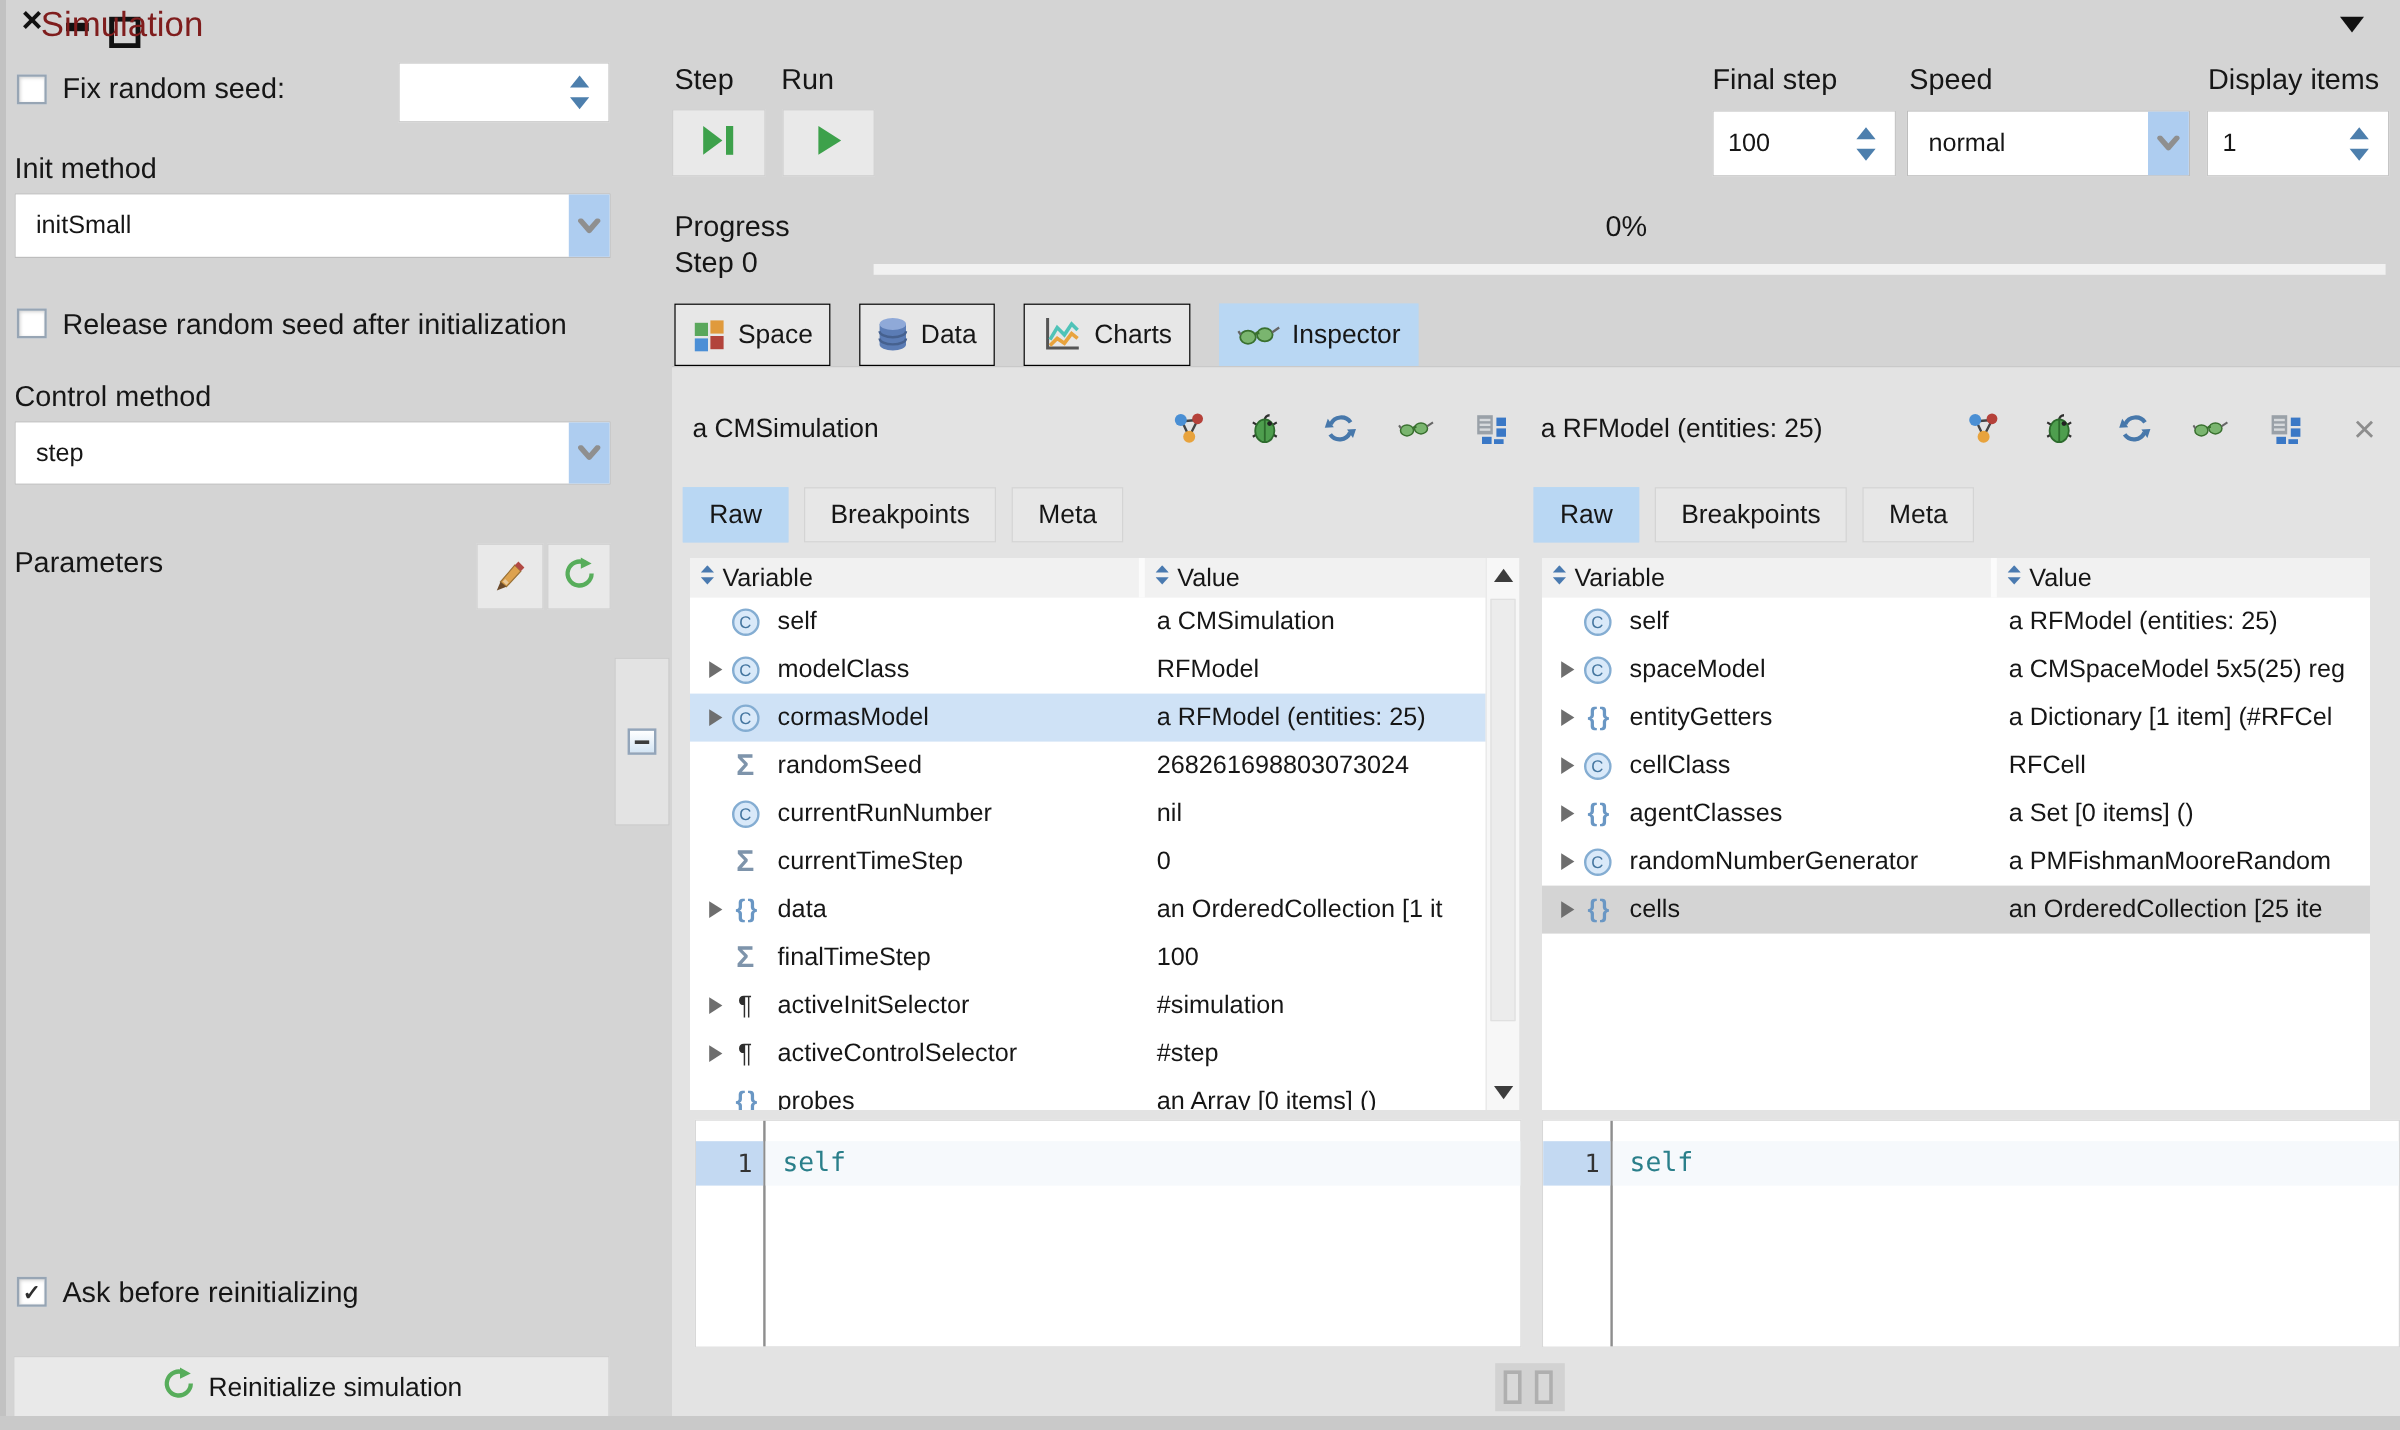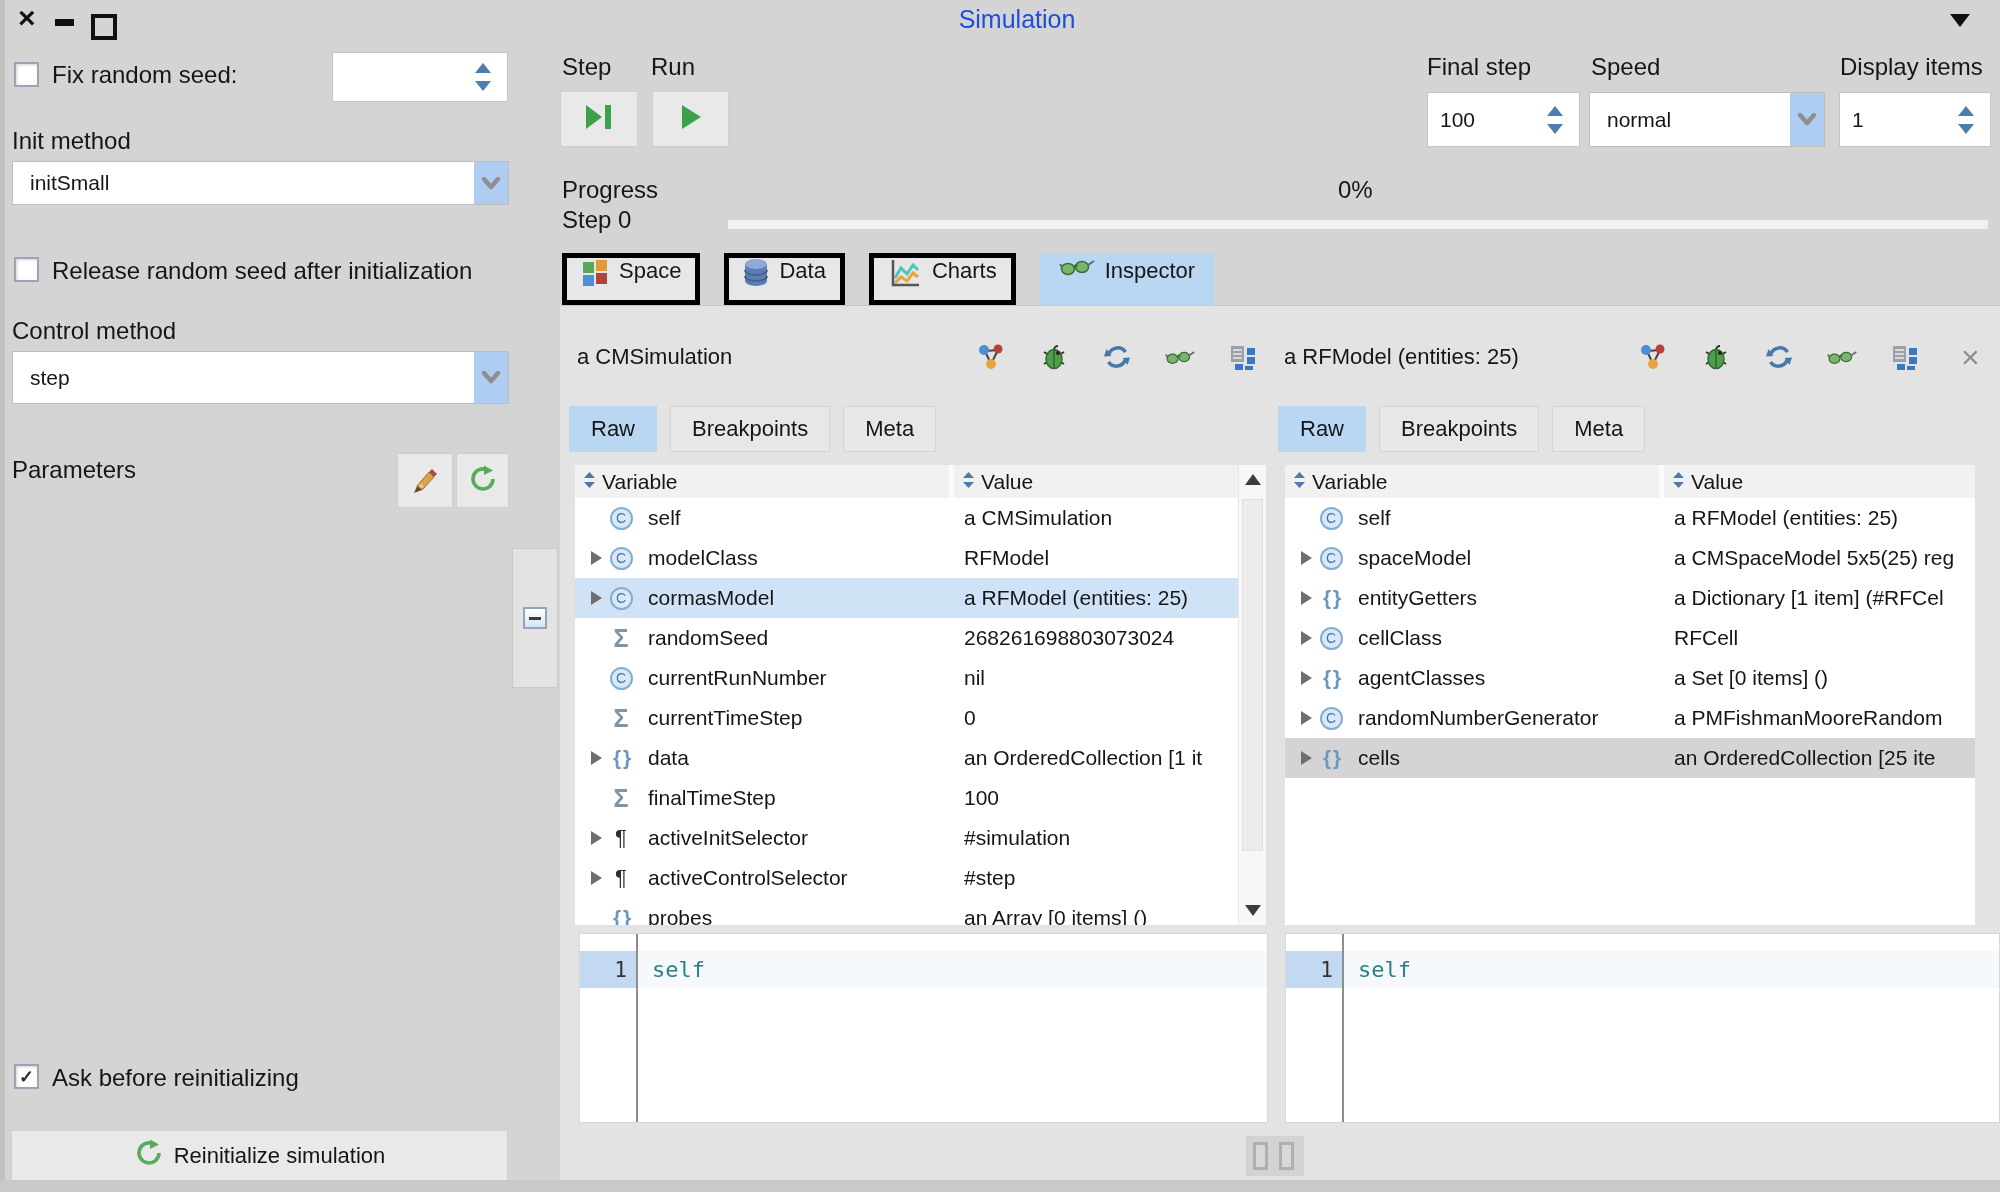--- a/index.html
+++ b/index.html
@@ -10,36 +10,36 @@
     -webkit-font-smoothing:antialiased;
   }
   .abs{position:absolute}
   .lbl{font-size:24px;white-space:nowrap}
 
   
   #left-edge{left:0;top:0;width:5px;height:1192px;background:#c2c2c2}
   #win-close{left:18px;top:2px;font-size:30px;font-weight:bold;color:#111;line-height:32px}
   #win-min{left:55px;top:19px;width:19px;height:7px;background:#111}
   #win-max{left:91px;top:14px;width:18px;height:18px;border:4px solid #111}
-  #win-title{left:34px;right:0;top:5px;text-align:center;font-size:25px;color:#1d4ed8}
+  #win-title{left:34px;right:0;top:5px;font-size:29px;color:#7f1d1d}
   #win-menu{left:1950px;top:14px;width:0;height:0;border-left:10px solid transparent;border-right:10px solid transparent;border-top:13px solid #111}
 
   
   .checkbox{width:21px;height:21px;background:#fff;border:2px solid #97a5b4;box-shadow:inset 1px 1px 3px rgba(0,0,0,.18);display:flex;align-items:center;justify-content:center;font-size:18px;font-weight:bold;color:#2e2e2e}
   #fix-checkbox{left:14px;top:62px}
   #fix-label{left:52px;top:61px}
   .spinfield{background:#fff;border:1px solid #c6c6c6;box-sizing:border-box;font-size:21px;display:flex;align-items:center;padding-left:12px}
   .spin-arrows{position:absolute;right:16px;top:50%;transform:translateY(-50%);display:flex;flex-direction:column;gap:8px;align-items:center}
   .tri-up{width:0;height:0;border-left:8px solid transparent;border-right:8px solid transparent;border-bottom:10px solid #4d7fad}
   .tri-down{width:0;height:0;border-left:8px solid transparent;border-right:8px solid transparent;border-top:10px solid #4d7fad}
   #fix-spin{left:332px;top:52px;width:176px;height:50px}
   #init-label{left:12px;top:127px}
   .combo{background:#fff;border:1px solid #bdbdbd;box-sizing:border-box;font-size:21px;display:flex;align-items:center;padding-left:17px}
   .combo-btn{position:absolute;right:0;top:0;bottom:0;width:34px;background:#aecdf0;display:flex;align-items:center;justify-content:center}
-  #init-combo{left:12px;top:161px;width:497px;height:44px}
+  #init-combo{left:12px;top:161px;width:497px;height:54px}
   #release-checkbox{left:14px;top:257px}
   #release-label{left:52px;top:257px}
   #control-label{left:12px;top:317px}
   #control-combo{left:12px;top:351px;width:497px;height:53px}
   #params-label{left:12px;top:456px}
   .sqbtn{background:#e9e9e9;border:1px solid #cfcfcf;box-sizing:border-box;display:flex;align-items:center;justify-content:center}
   #pencil-btn{left:397px;top:453px;width:56px;height:55px}
   #params-refresh-btn{left:456px;top:453px;width:53px;height:55px}
   #ask-checkbox{left:14px;top:1064px}
   #ask-label{left:52px;top:1064px}
@@ -64,21 +64,21 @@
 
   
   #progress-label{left:562px;top:176px}
   #progress-pct{left:1338px;top:176px}
   #step0-label{left:562px;top:206px}
   #progress-track{left:728px;top:220px;width:1260px;height:9px;background:#f1f1f1}
   #progress-fill{position:absolute;left:0;top:0;bottom:0;width:0;background:#7fb2e5}
 
   
   #main-tabs{left:562px;top:253px;display:flex;gap:24px}
-  .main-tab{height:52px;background:#e7e7e7;border:5px solid #000000;box-sizing:border-box;display:flex;align-items:flex-start;justify-content:center;gap:10px;font-size:22px;padding:0 14px}
+  .main-tab{height:52px;background:#e7e7e7;border:1px solid #000000;box-sizing:border-box;display:flex;align-items:center;justify-content:center;gap:10px;font-size:22px;padding:0 14px}
   .main-tab.selected{background:#b9d7f3;border-color:#b9d7f3}
   .tab-icon{display:flex;align-items:center}
 
   
   #inspector-container{left:560px;top:305px;width:1440px;height:875px;background:#e3e3e3;border-top:1px solid #c9c9c9}
 
   .pane-title{position:absolute;font-size:22px;color:#161616;white-space:nowrap}
   #pane0-title{left:577px;top:344px}
   #pane1-title{left:1284px;top:344px}
   .pane-toolbar{position:absolute;display:flex;gap:33px;align-items:center;height:34px}

